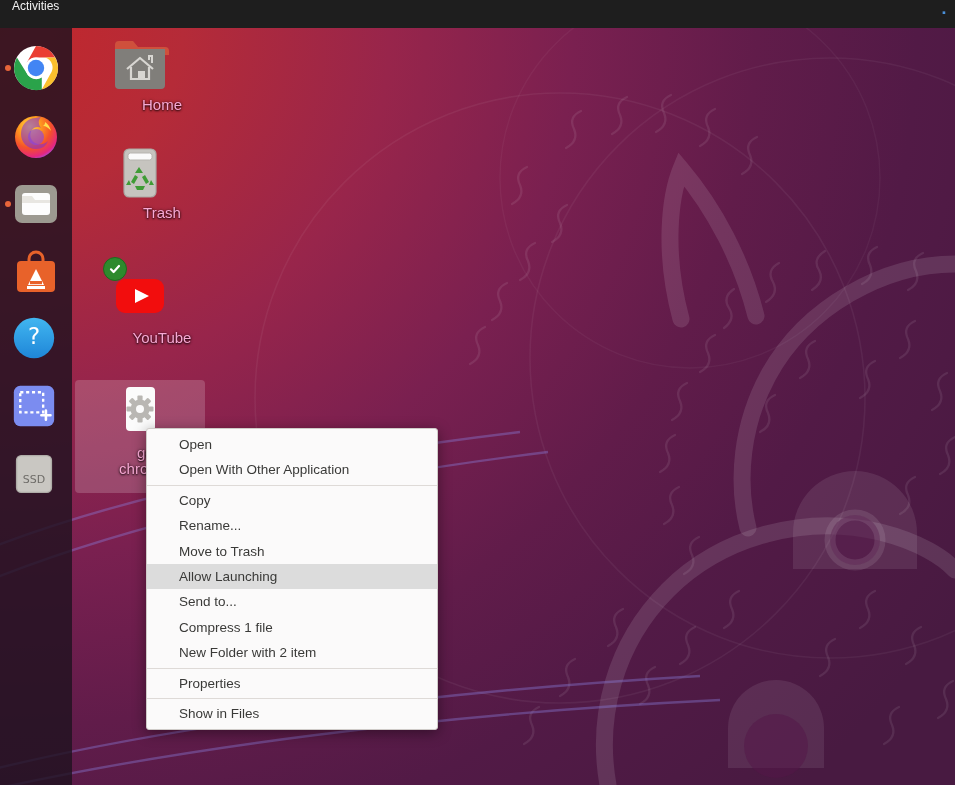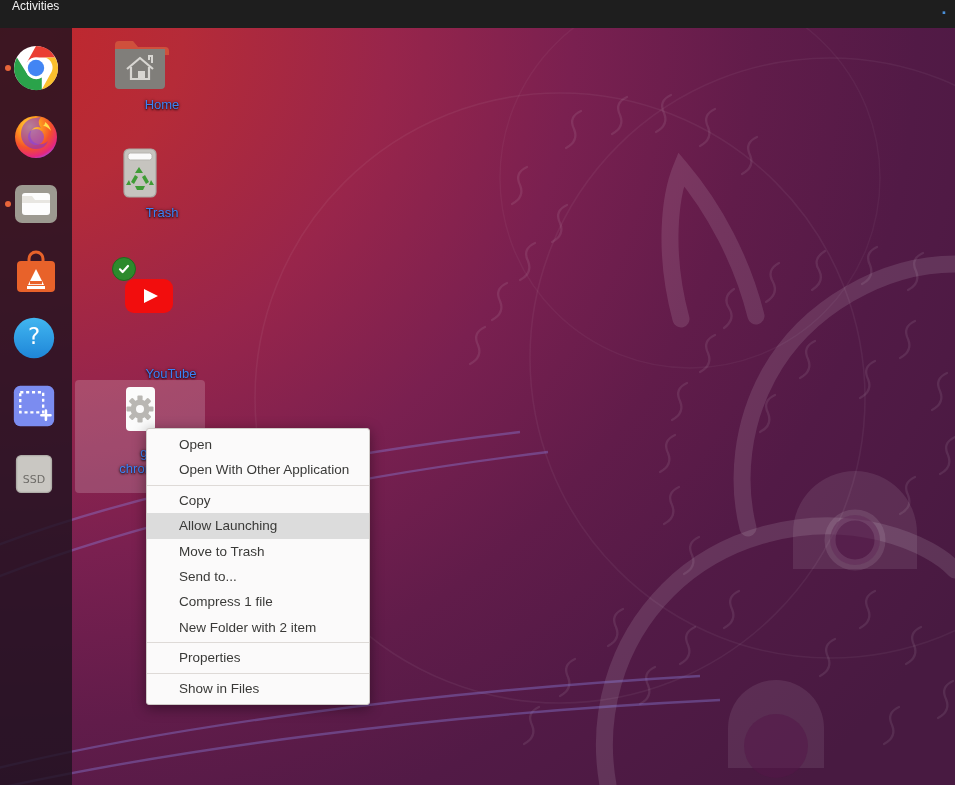--- a/index.html
+++ b/index.html
@@ -91,22 +91,22 @@
     display: flex; flex-direction: column; align-items: center;
     cursor: pointer;
   }
   .desk-icon .glyph {
     position: relative;
     width: 62px; height: 62px;
     display: flex; align-items: center; justify-content: center;
   }
   .desk-label {
     margin-top: 3px;
-    font-size: 13px;
-    color: #3b82f6;
+    font-size: 15px;
+    color: #f9a8d4;
     text-align: center;
     line-height: 16px;
     text-shadow: 0 1px 2px rgba(0,0,0,0.85), 0 0 3px rgba(0,0,0,0.6);
     max-width: 120px;
     word-break: break-word;
     padding-left: 44px;
   }
   .desk-icon.selected {
     background: rgba(255,255,255,0.18);
     border-radius: 4px;
@@ -116,21 +116,21 @@
     width: 22px; height: 22px; border-radius: 50%;
     background: #2d8a2d;
     border: 1.5px solid #1d6b1d;
     display: flex; align-items: center; justify-content: center;
   }
 
   
   #context-menu {
     position: absolute;
     left: 146px; top: 428px;
-    width: 224px;
+    width: 292px;
     background: #fbfafa;
     border: 1px solid #cfcbc8;
     border-radius: 3px;
     box-shadow: 0 3px 14px rgba(0,0,0,0.42);
     z-index: 100;
     padding: 3px 0;
     box-sizing: border-box;
   }
   .menu-item {
     height: 25.4px;
@@ -376,21 +376,21 @@
             <path d="M-5 8 h10 l-2 4 h-6 z" fill="#3f9c35"></path>
             <path d="M-1 -11 l4 6 h-8 z" fill="#3f9c35"></path>
             <path d="M-11 2 l-3 5 h5 z" fill="#3f9c35"></path>
             <path d="M11 2 l3 5 h-5 z" fill="#3f9c35"></path>
           </g>
         </svg>
       </div>
       <div class="desk-label">Trash</div>
     </div>
 
-    <div class="desk-icon" style="left:12px; top:237px;gap:36px;">
+    <div class="desk-icon" style="left:3px; top:237px;">
       <div class="glyph">
         <svg width="62" height="60" viewBox="0 0 62 60">
           <rect x="7" y="13" width="48" height="34" rx="9" fill="#f20d0d"></rect>
           <path d="M26 23 l14 7 l-14 7 z" fill="#ffffff"></path>
         </svg>
         <span class="emblem-check">
           <svg width="14" height="14" viewBox="0 0 14 14">
             <path d="M3 7.3 l2.6 2.7 L11 4" fill="none" stroke="#ffffff" stroke-width="2.2" stroke-linecap="round" stroke-linejoin="round"></path>
           </svg>
         </span>
@@ -421,22 +421,23 @@
       <div class="desk-label">google-chrome.desktop</div>
     </div>
 
   </div>
 
   <div id="context-menu">
     <div class="menu-item">Open</div>
     <div class="menu-item">Open With Other Application</div>
     <div class="menu-sep"></div>
     <div class="menu-item">Copy</div>
+    <div class="menu-item">Rename...</div>
+    <div class="menu-item">Move to Trash</div>
     <div class="menu-item highlight">Allow Launching</div>
-    <div class="menu-item">Move to Trash</div>
     <div class="menu-item">Send to...</div>
     <div class="menu-item">Compress 1 file</div>
     <div class="menu-item">New Folder with 2 item</div>
     <div class="menu-sep"></div>
     <div class="menu-item">Properties</div>
     <div class="menu-sep"></div>
     <div class="menu-item">Show in Files</div>
   </div>
 
 </div>

